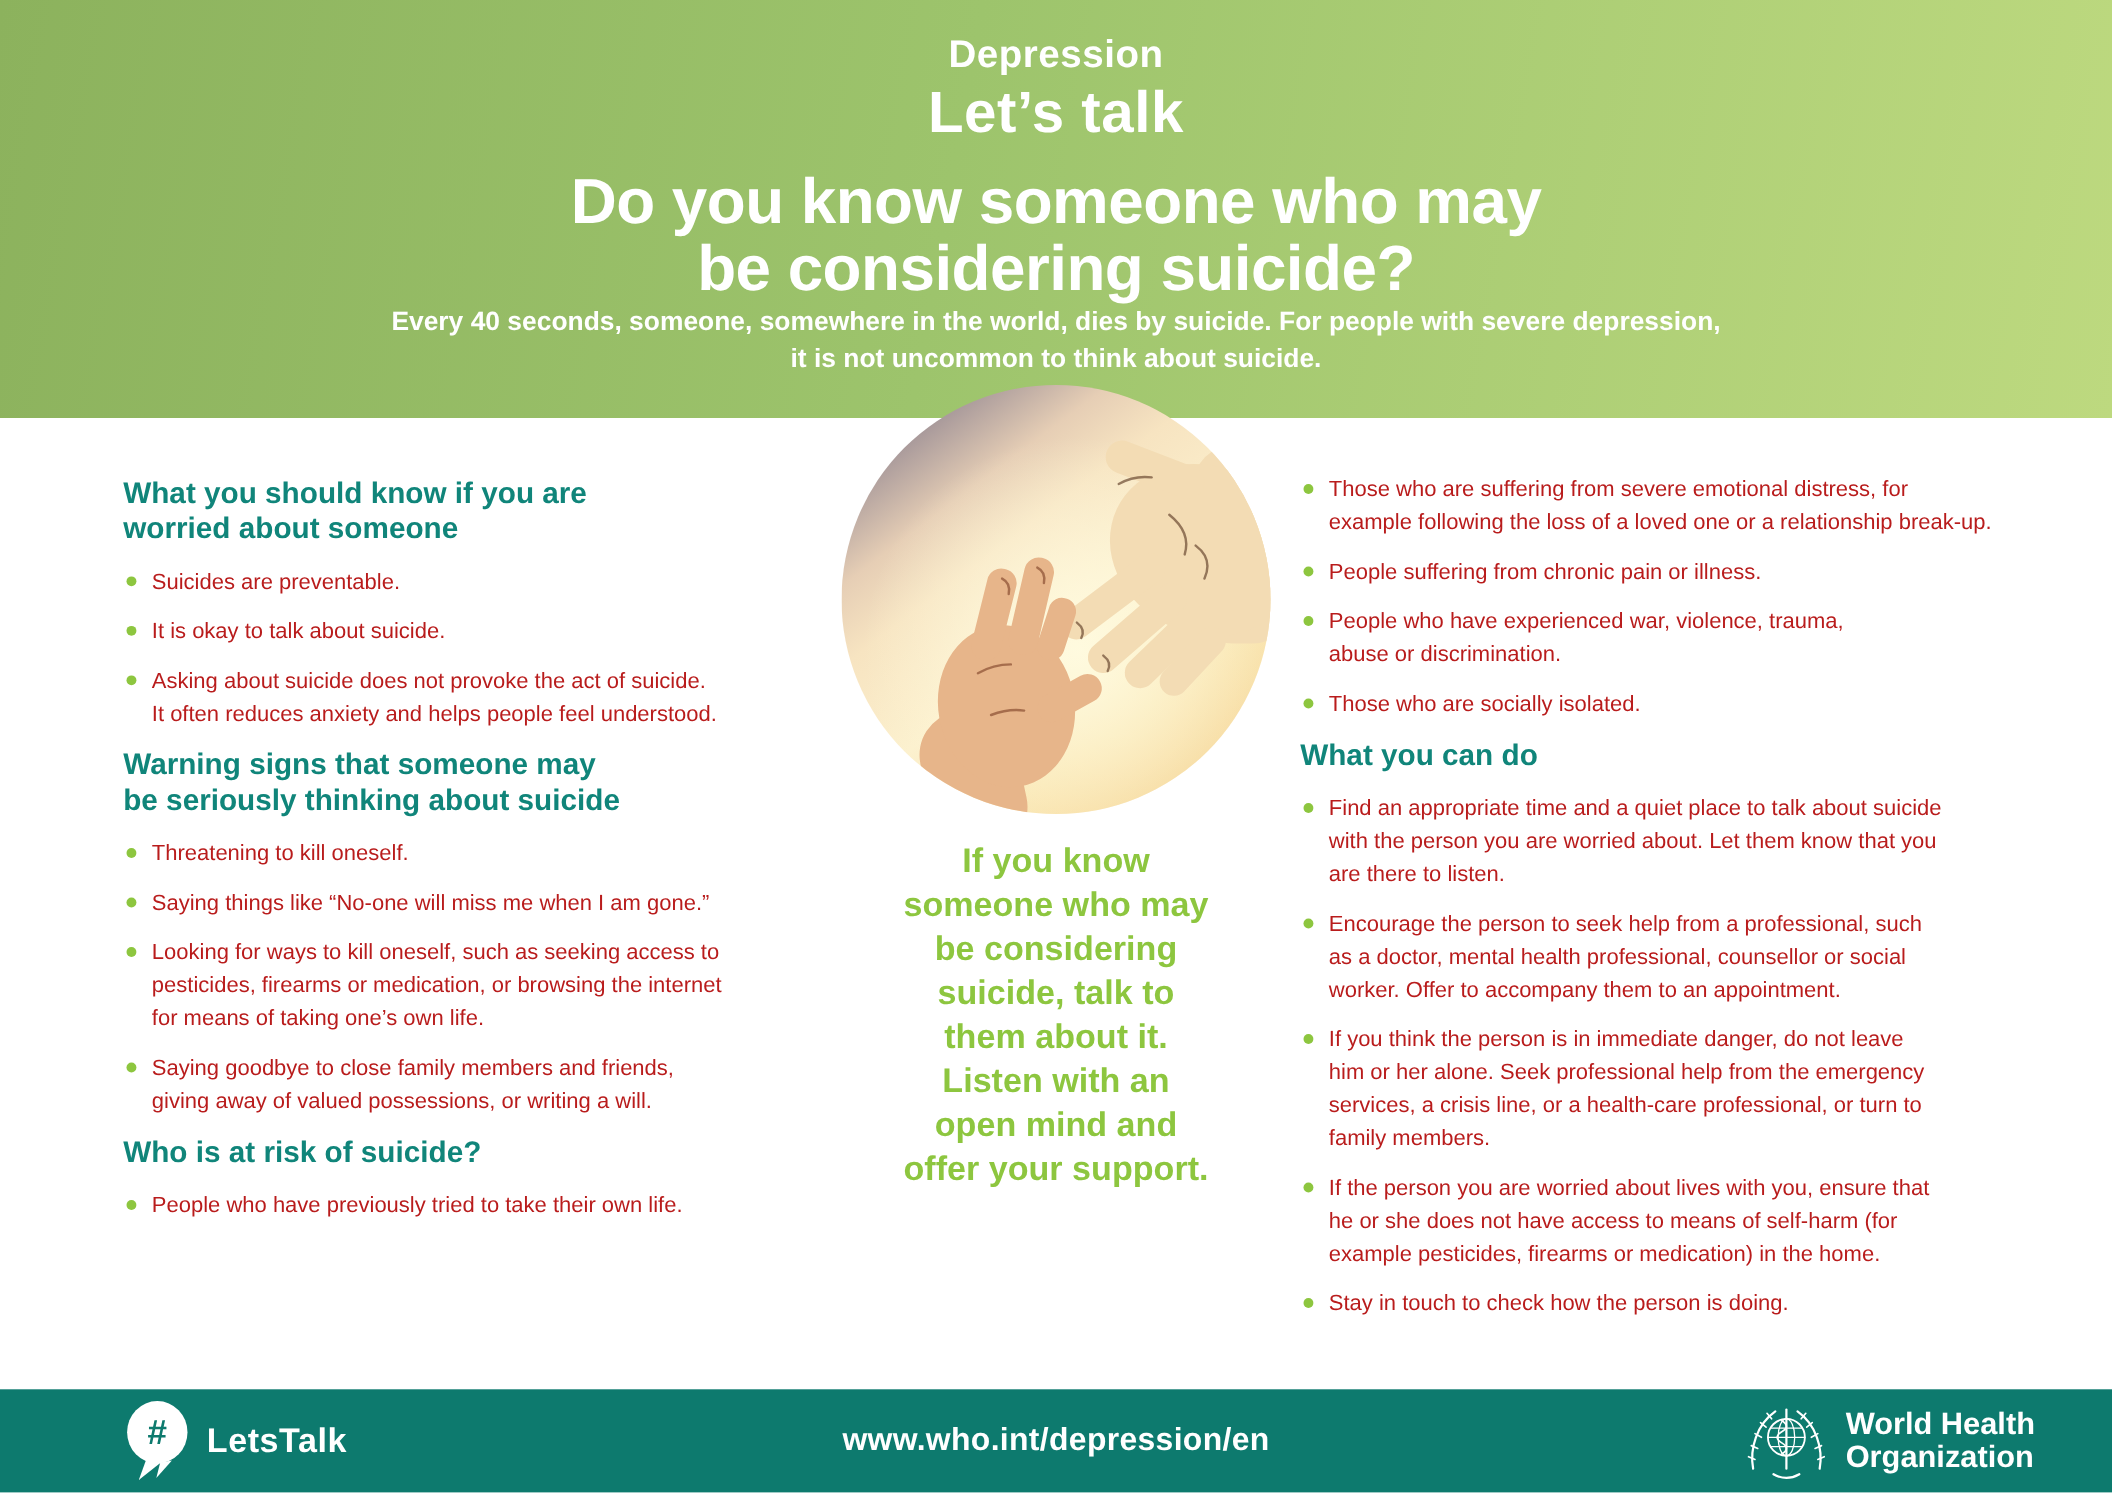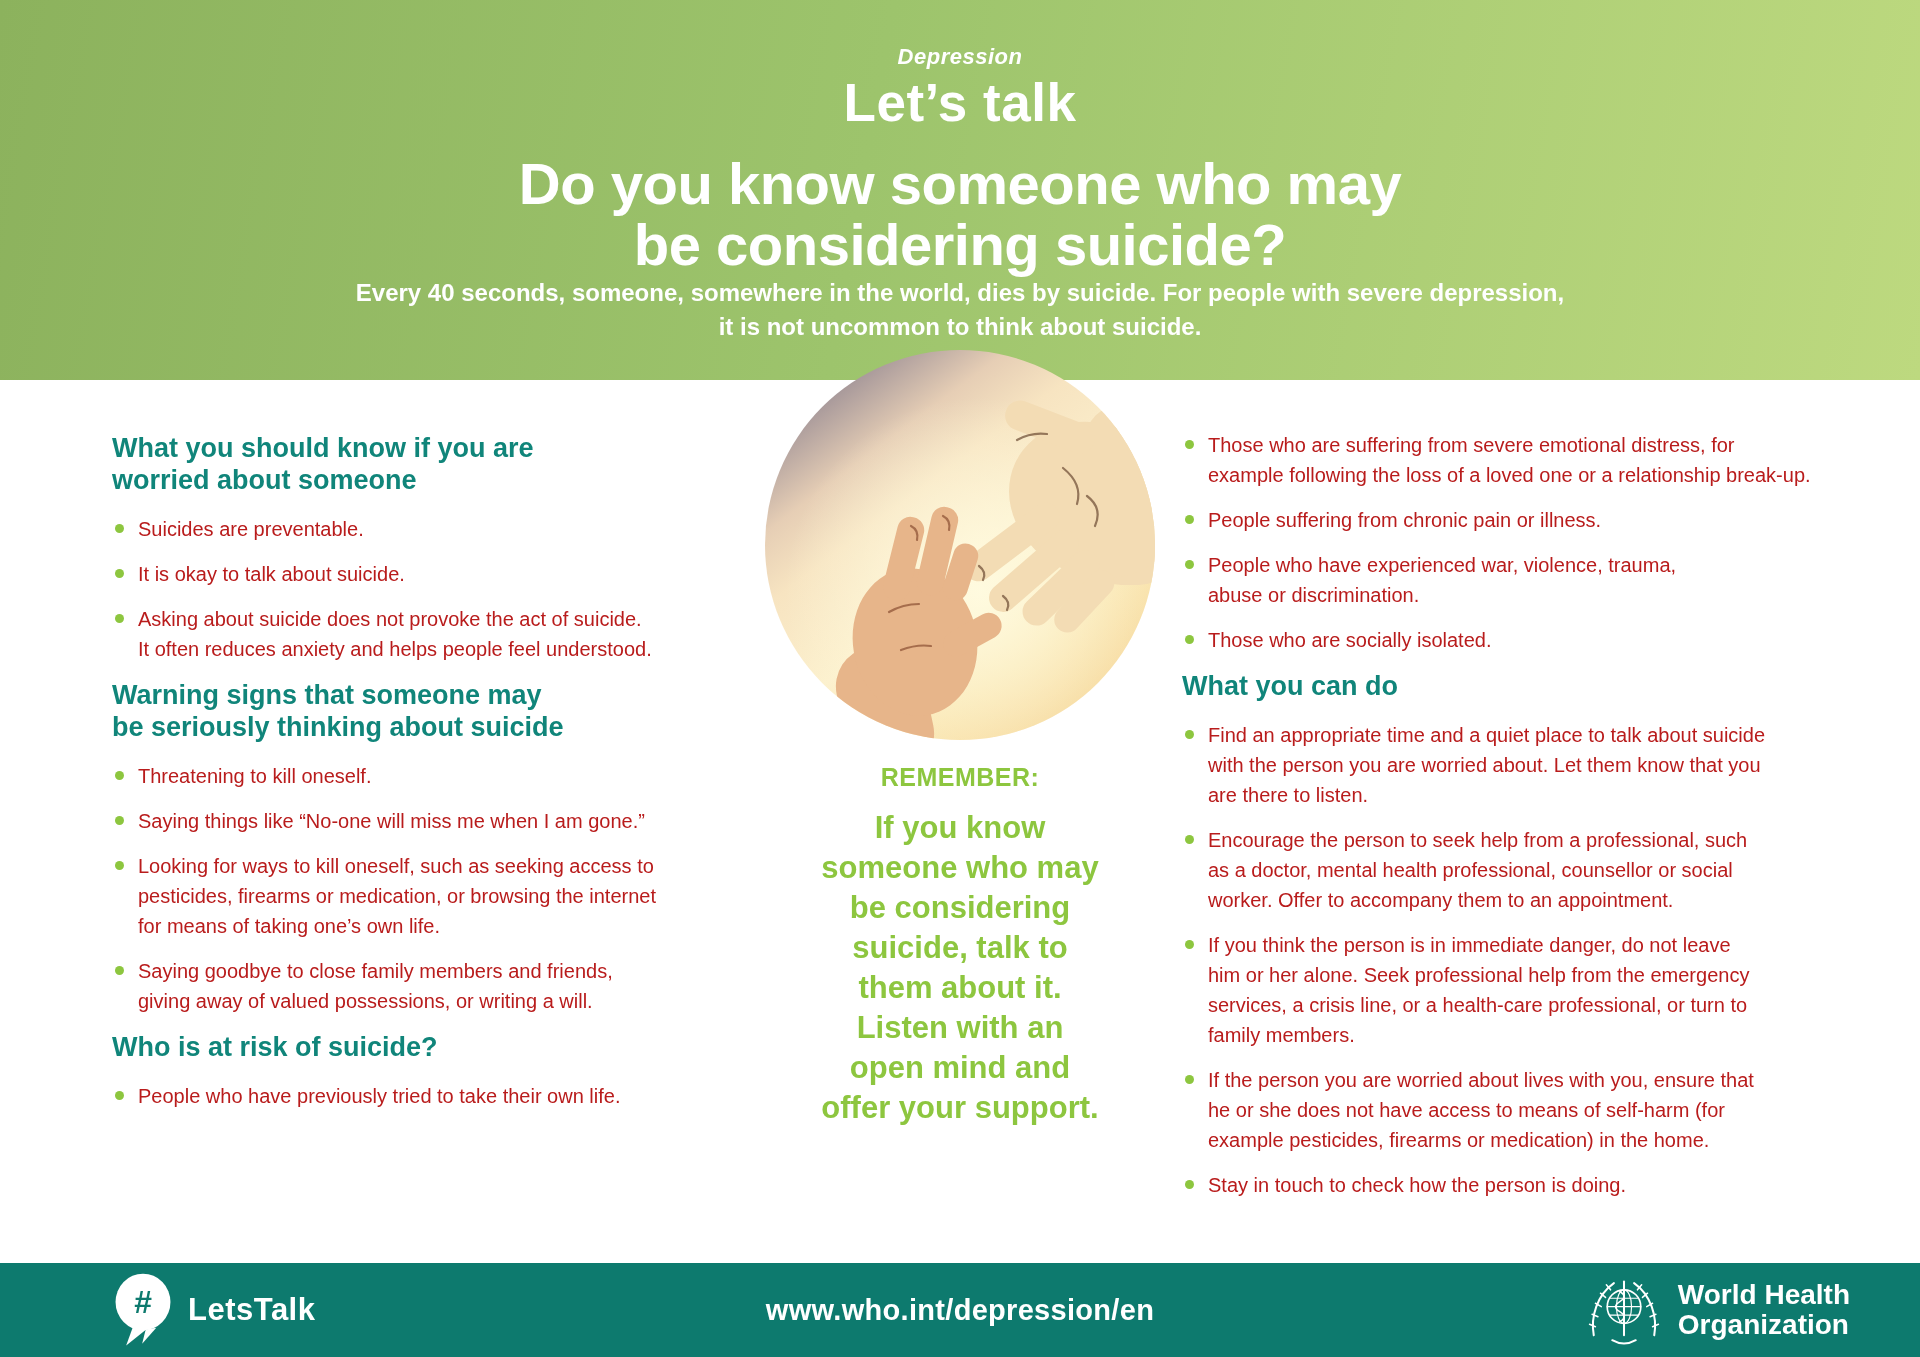--- a/index.html
+++ b/index.html
@@ -9,21 +9,21 @@
     overflow:hidden;
     font-family:"Liberation Sans","DejaVu Sans",sans-serif;
     background:#ffffff;
   }
   
   .header{
     position:absolute;left:0;top:0;width:1920px;height:380px;
     background:linear-gradient(100deg,#8cb25d 0%,#9dc46c 45%,#bdd97f 100%);
     text-align:center;color:#ffffff;
   }
-  .kicker{padding-top:44px;font-size:22px;font-weight:700;letter-spacing:.5px;font-style:italic;}
+  .kicker{padding-top:30px;font-size:35px;font-weight:700;letter-spacing:.5px;}
   .brand{font-size:53px;font-weight:700;margin-top:2px;letter-spacing:.5px;}
   .title{margin-top:20px;font-size:58px;font-weight:700;line-height:1.06;letter-spacing:-.5px;}
   .subtitle{font-size:24px;font-weight:700;line-height:1.4;}
   
   .col{position:absolute;color:#595a5c;}
   .col-left{left:112px;top:432px;width:615px;}
   .col-right{left:1182px;top:430px;width:665px;}
   h2.sec{
     margin:0 0 18px 0;color:#10857a;font-size:27px;font-weight:700;line-height:32px;
   }
@@ -193,21 +193,20 @@
 services, a crisis line, or a health-care professional, or turn to
 family members.</li>
       <li>If the person you are worried about lives with you, ensure that
 he or she does not have access to means of self-harm (for
 example pesticides, firearms or medication) in the home.</li>
       <li>Stay in touch to check how the person is doing.</li>
     </ul>
   </div>
 
   <div class="remember">
-    <div class="remember-label">REMEMBER:</div>
     <div class="remember-text">If you know
 someone who may
 be considering
 suicide, talk to
 them about it.
 Listen with an
 open mind and
 offer your support.</div>
   </div>
 

